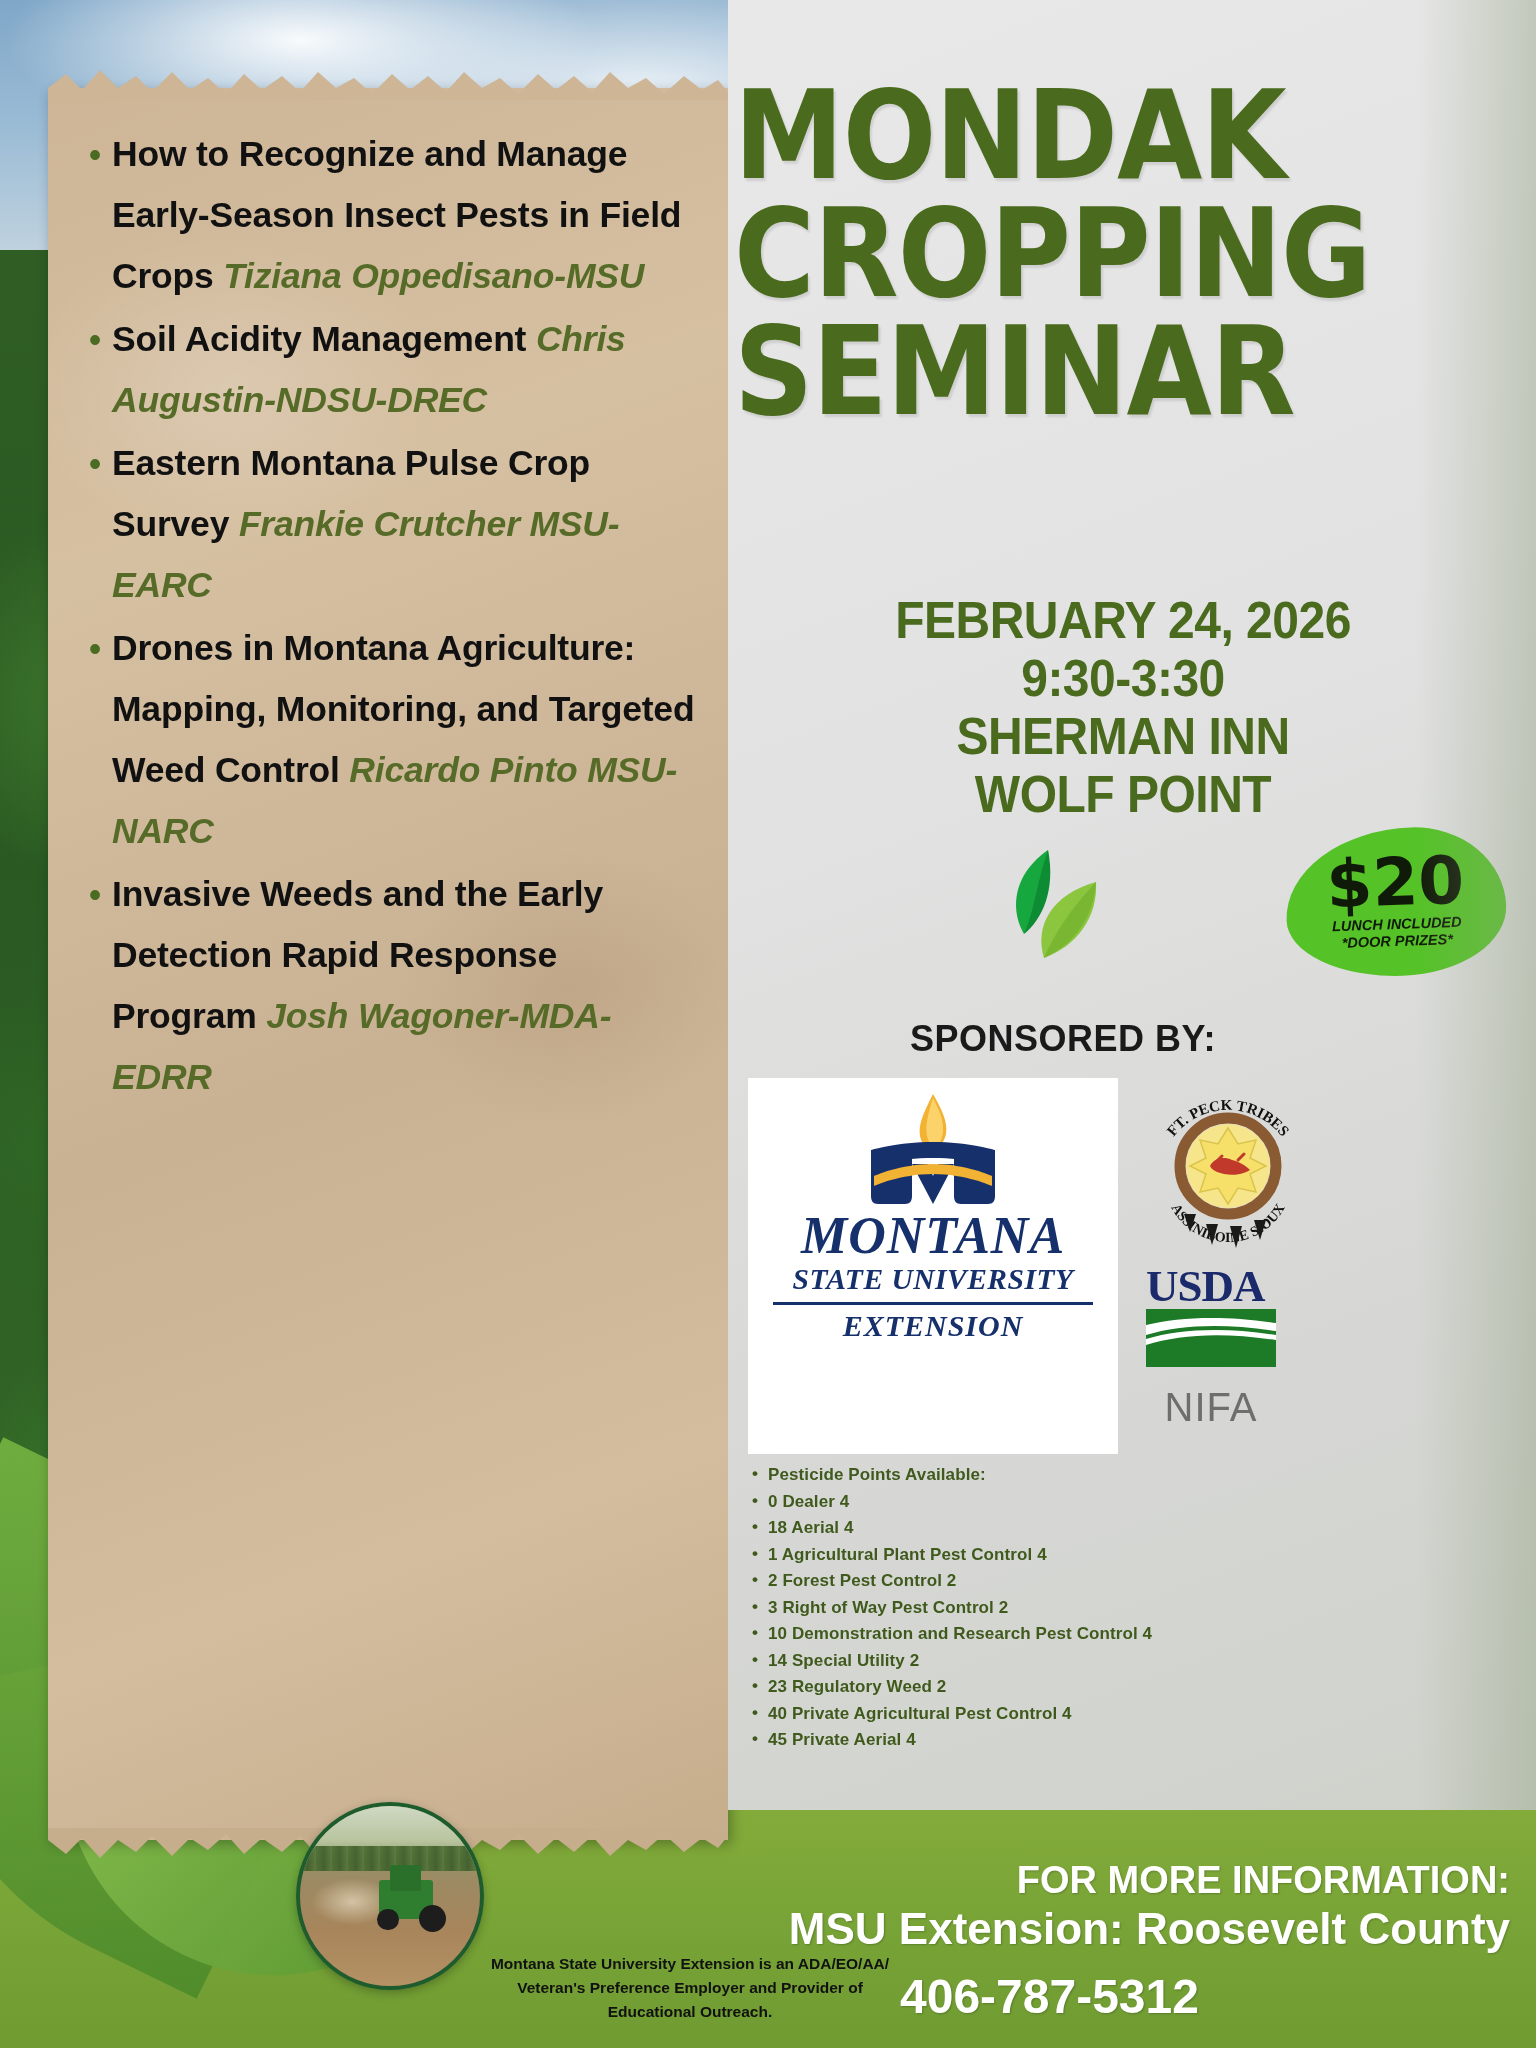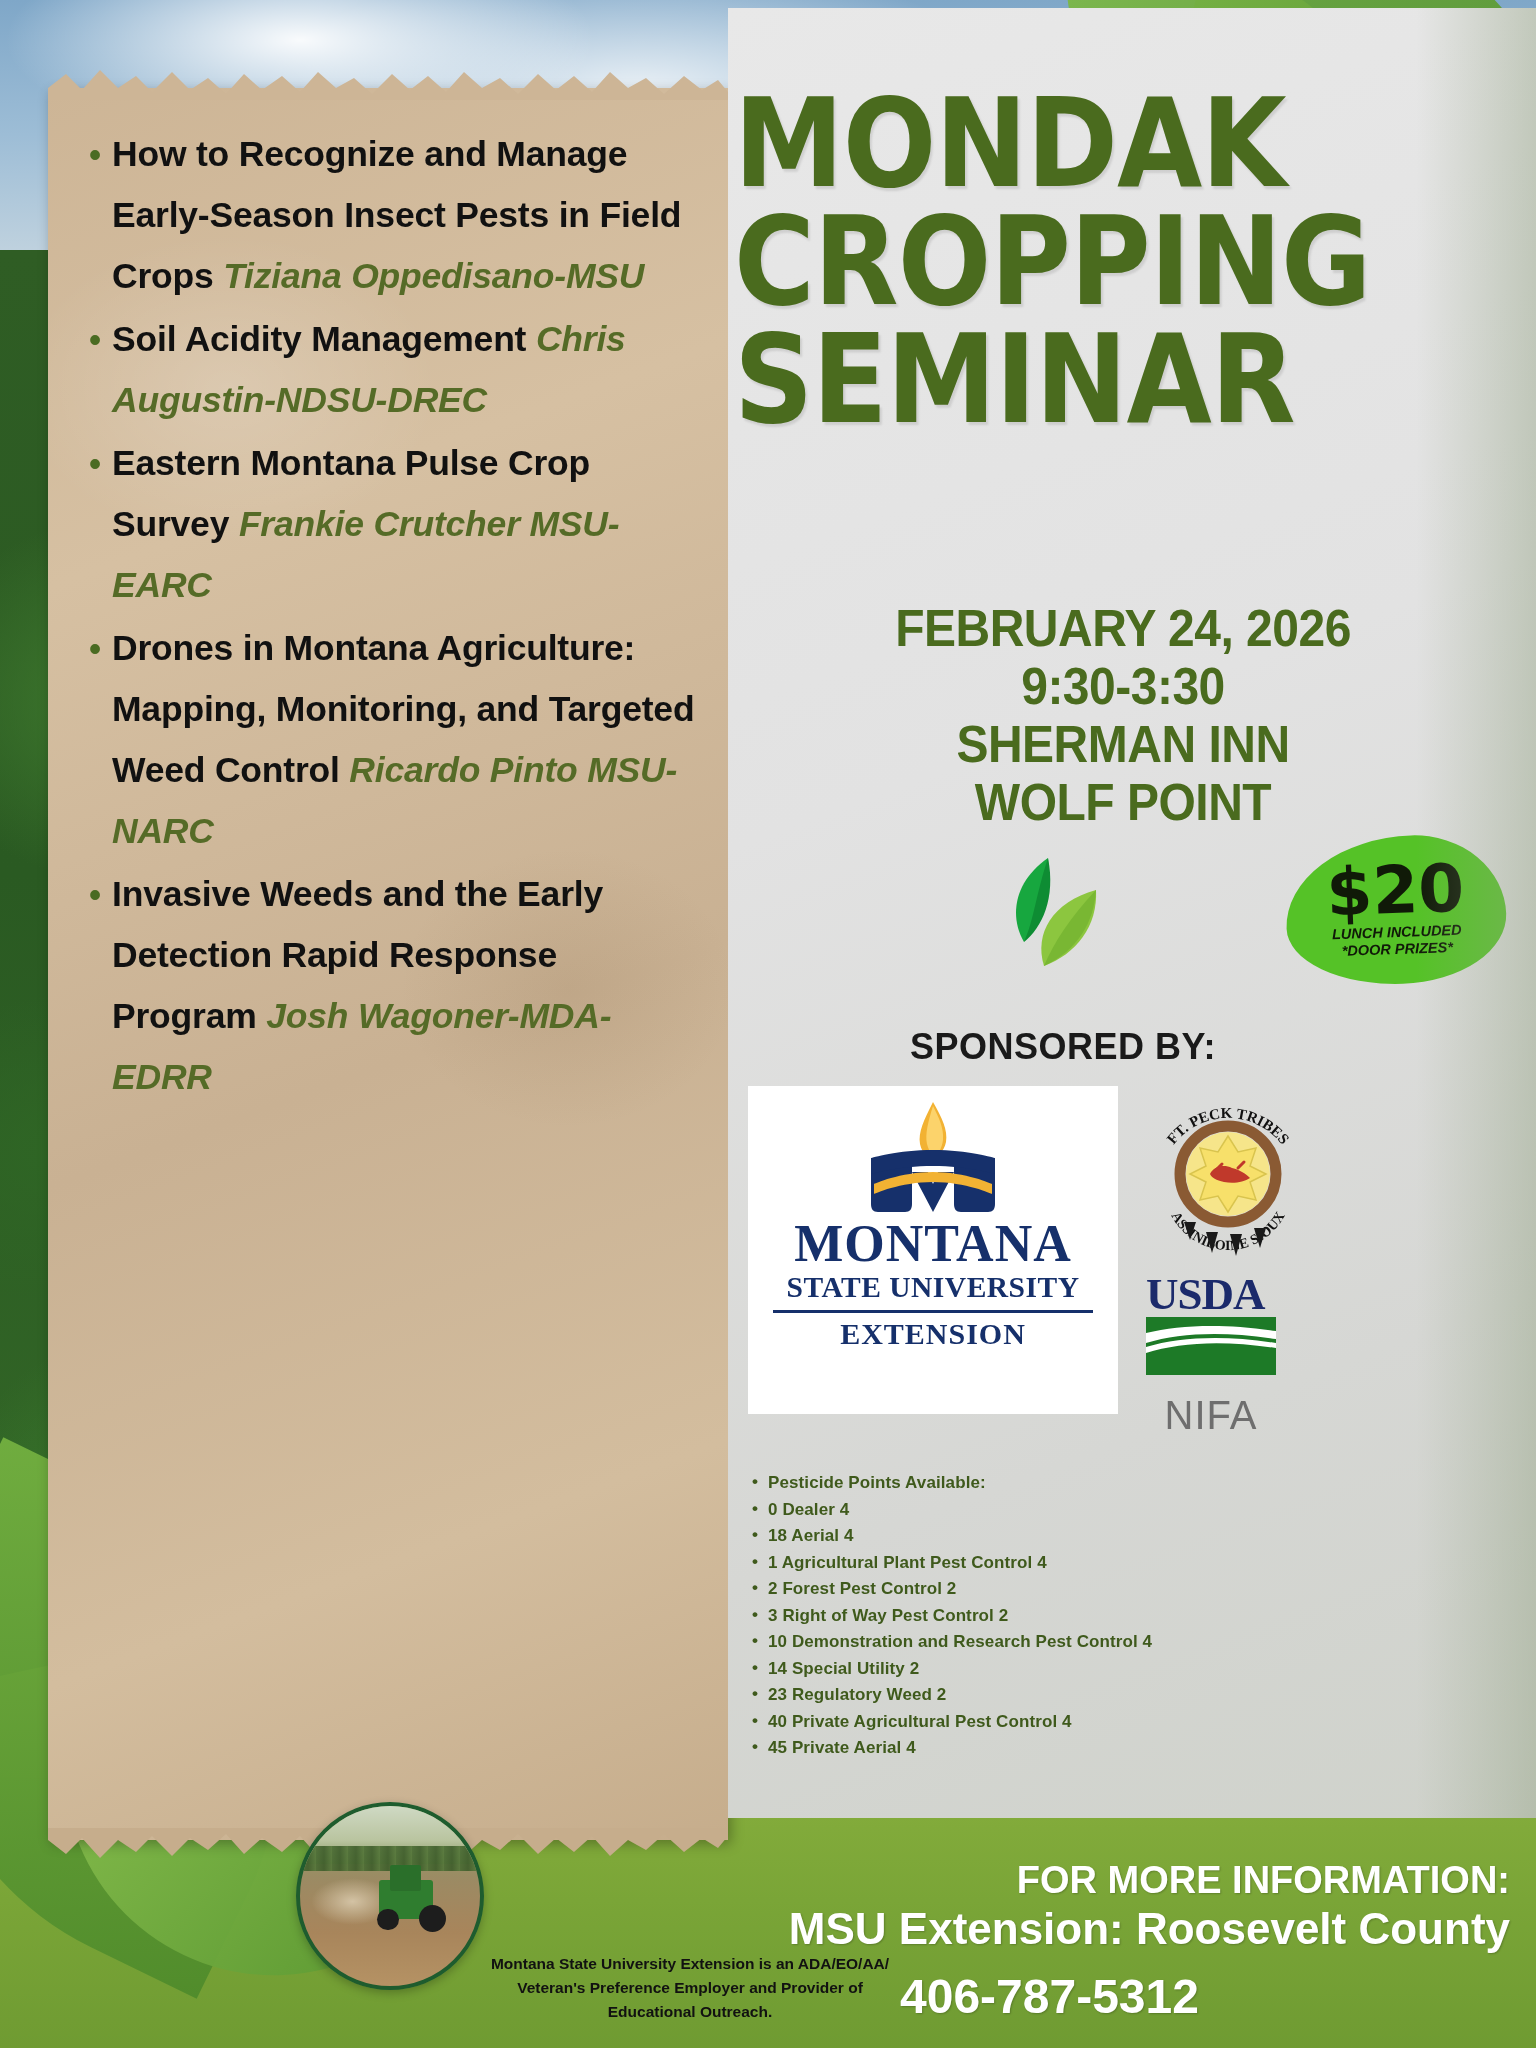--- a/index.html
+++ b/index.html
@@ -103,21 +103,21 @@
     font-size: 35.5px; line-height: 61px;
     font-weight: bold; color: #111111;
     letter-spacing: -.2px;
   }
   .bullet-text .speaker {
     color: #556b27; font-style: italic; font-weight: bold;
   }
 
   
   #right {
-    position: absolute; left: 728px; top: 8px;
+    position: absolute; left: 728px; top: 0;
     width: 808px; height: 1810px;
     background: linear-gradient(160deg, #e8e8e8 0%, #e2e2e2 40%, #d6d7d4 75%, #cfd2cb 100%);
   }
   #right::after {
     content: ""; position: absolute; right: 0; top: 0;
     width: 120px; height: 100%;
     background: linear-gradient(90deg, rgba(200,205,195,0) 0%, rgba(150,165,135,.45) 100%);
     pointer-events: none;
   }
   .headline {
@@ -167,25 +167,26 @@
   .sponsored {
     position: absolute; left: 10px; top: 1018px; width: 650px;
     text-align: center;
     font-size: 36px; font-weight: bold; color: #1a1a1a;
     letter-spacing: .5px;
   }
 
   
   .msu-card {
     position: absolute; left: 20px; top: 1078px;
-    width: 370px; height: 328px;
+    width: 370px; height: 376px;
     background: #ffffff;
     display: flex; flex-direction: column;
     align-items: center; justify-content: flex-start;
     padding-top: 14px;
+    font-style: italic;
   }
   .msu-wordmark {
     font-family: "Liberation Serif", serif;
     color: #16306b; font-weight: bold; text-align: center;
   }
   .msu-montana { font-size: 52px; letter-spacing: 1px; line-height: 1; }
   .msu-state { font-size: 29.5px; letter-spacing: .5px; line-height: 1.2; }
   .msu-rule { width: 320px; height: 3px; background: #16306b; margin: 5px 0 4px; }
   .msu-extension { font-size: 30px; letter-spacing: 1px; }
 

